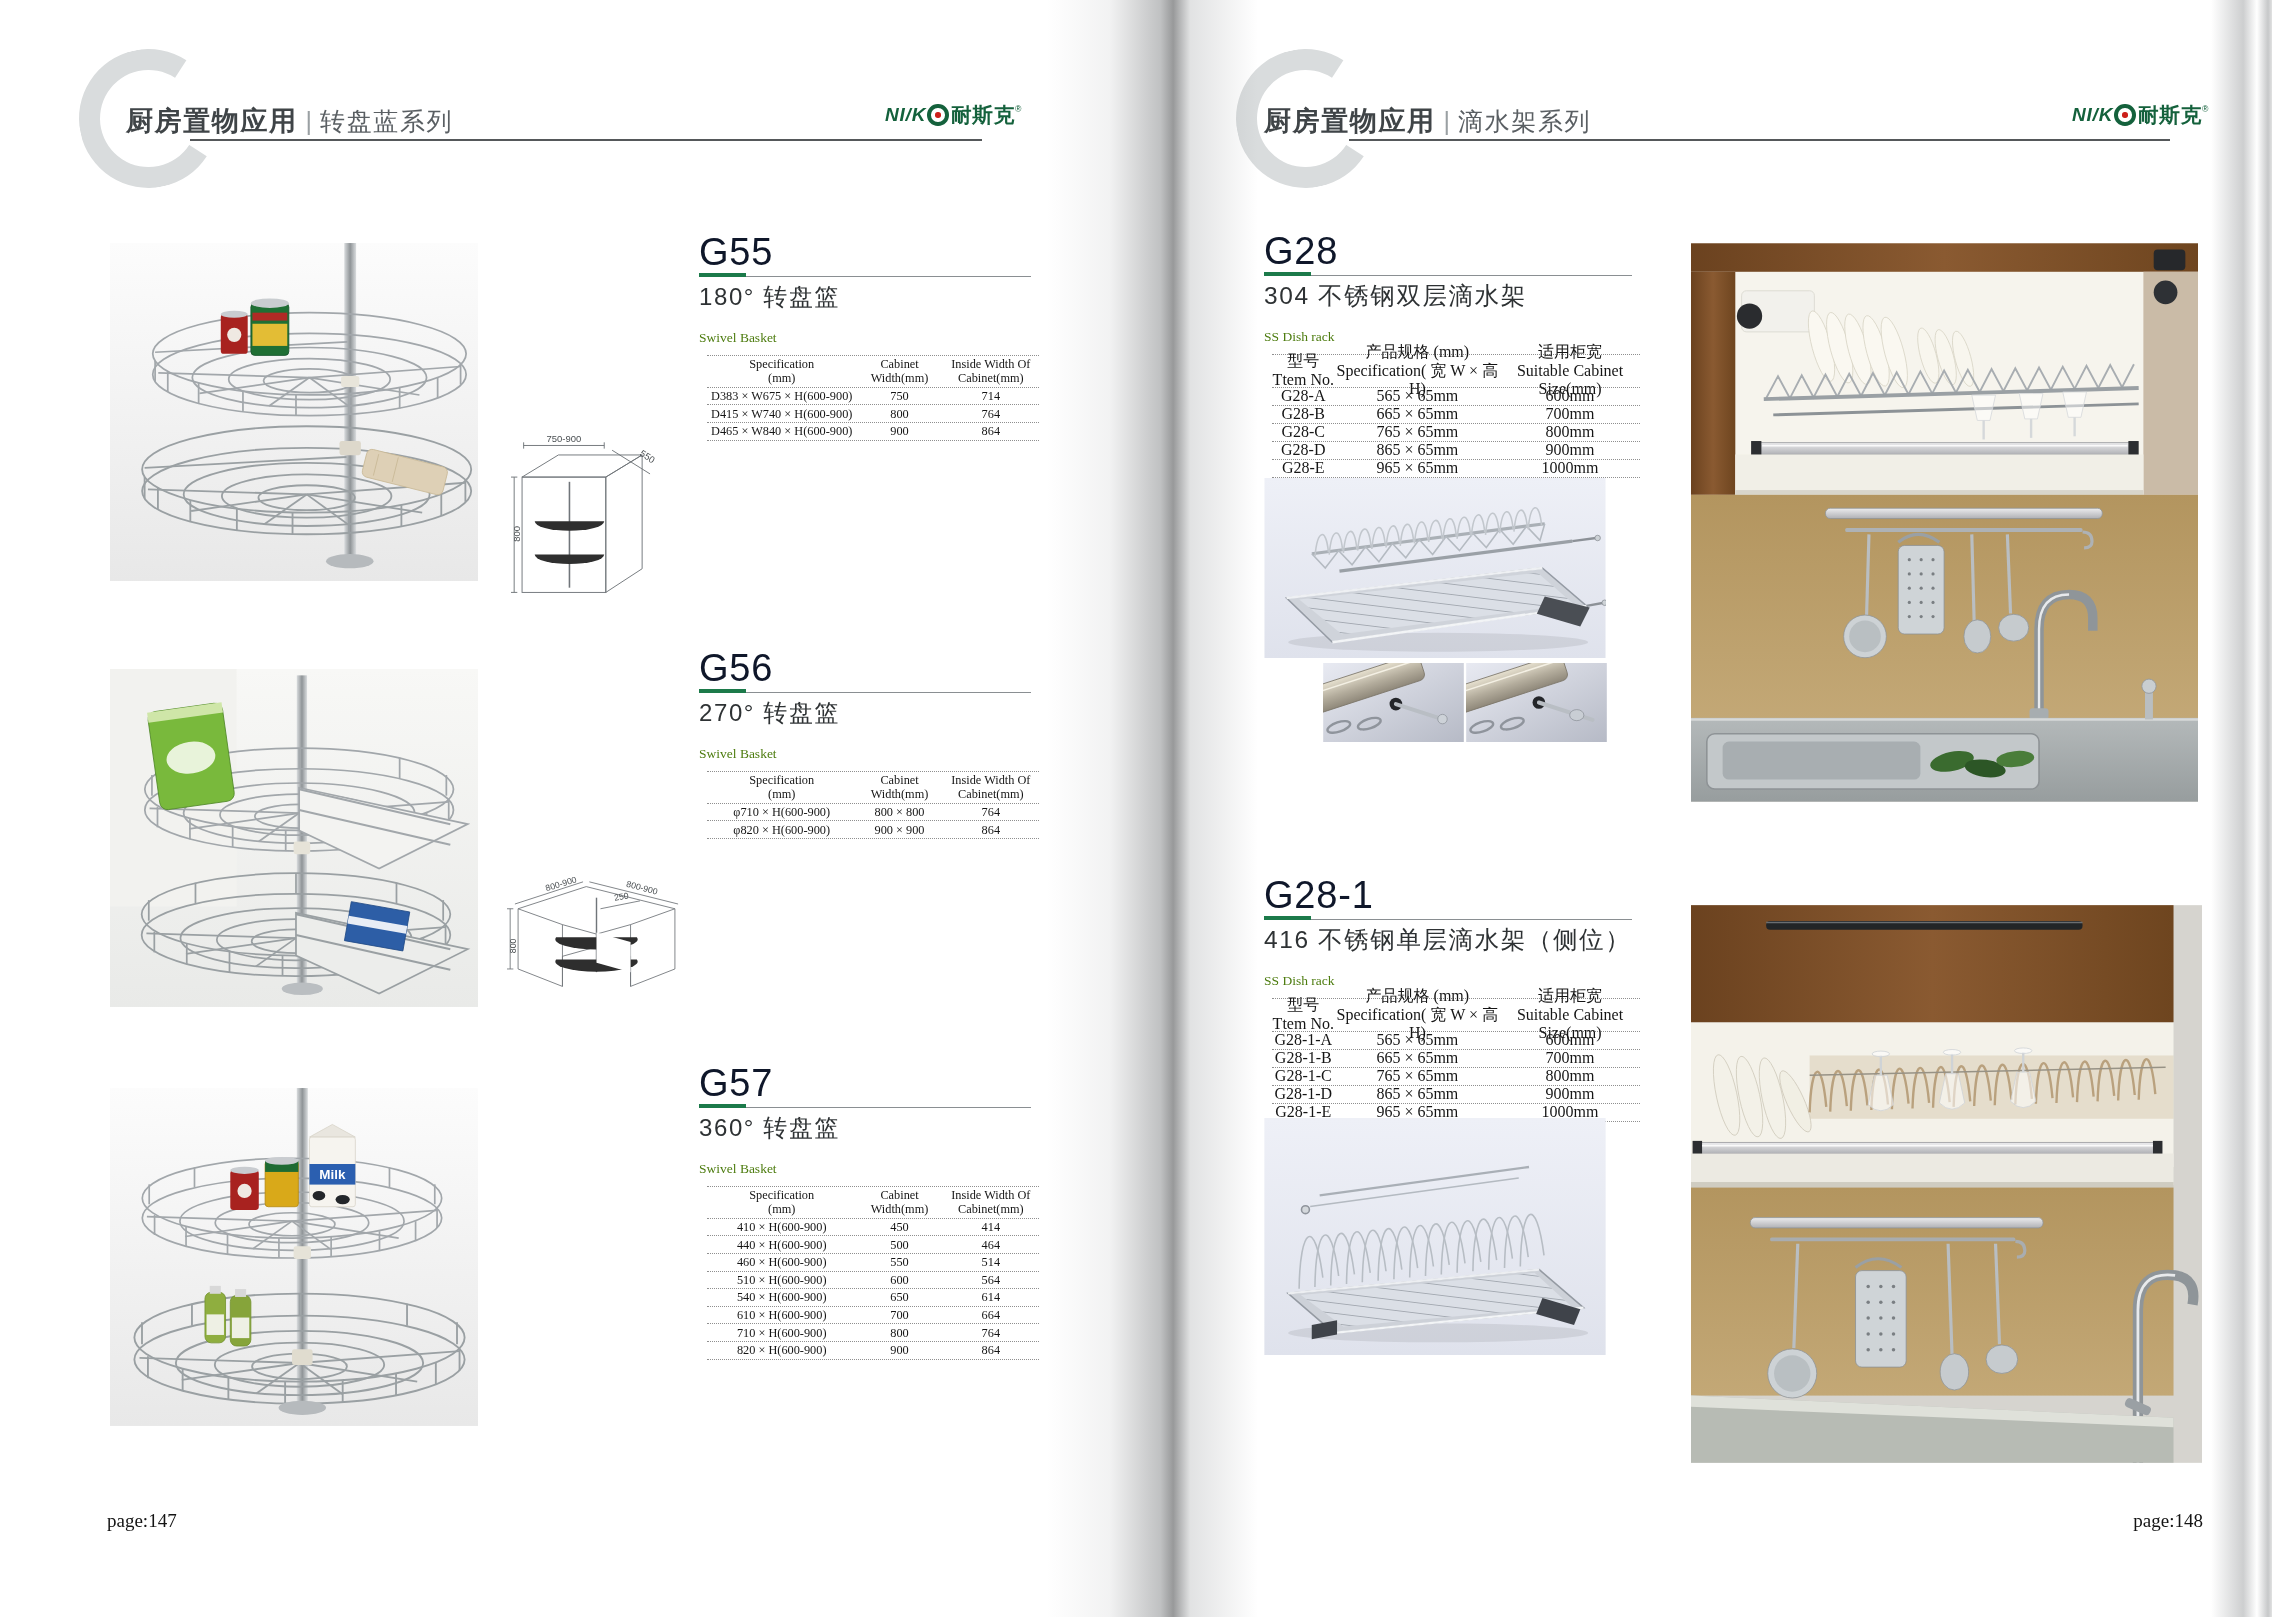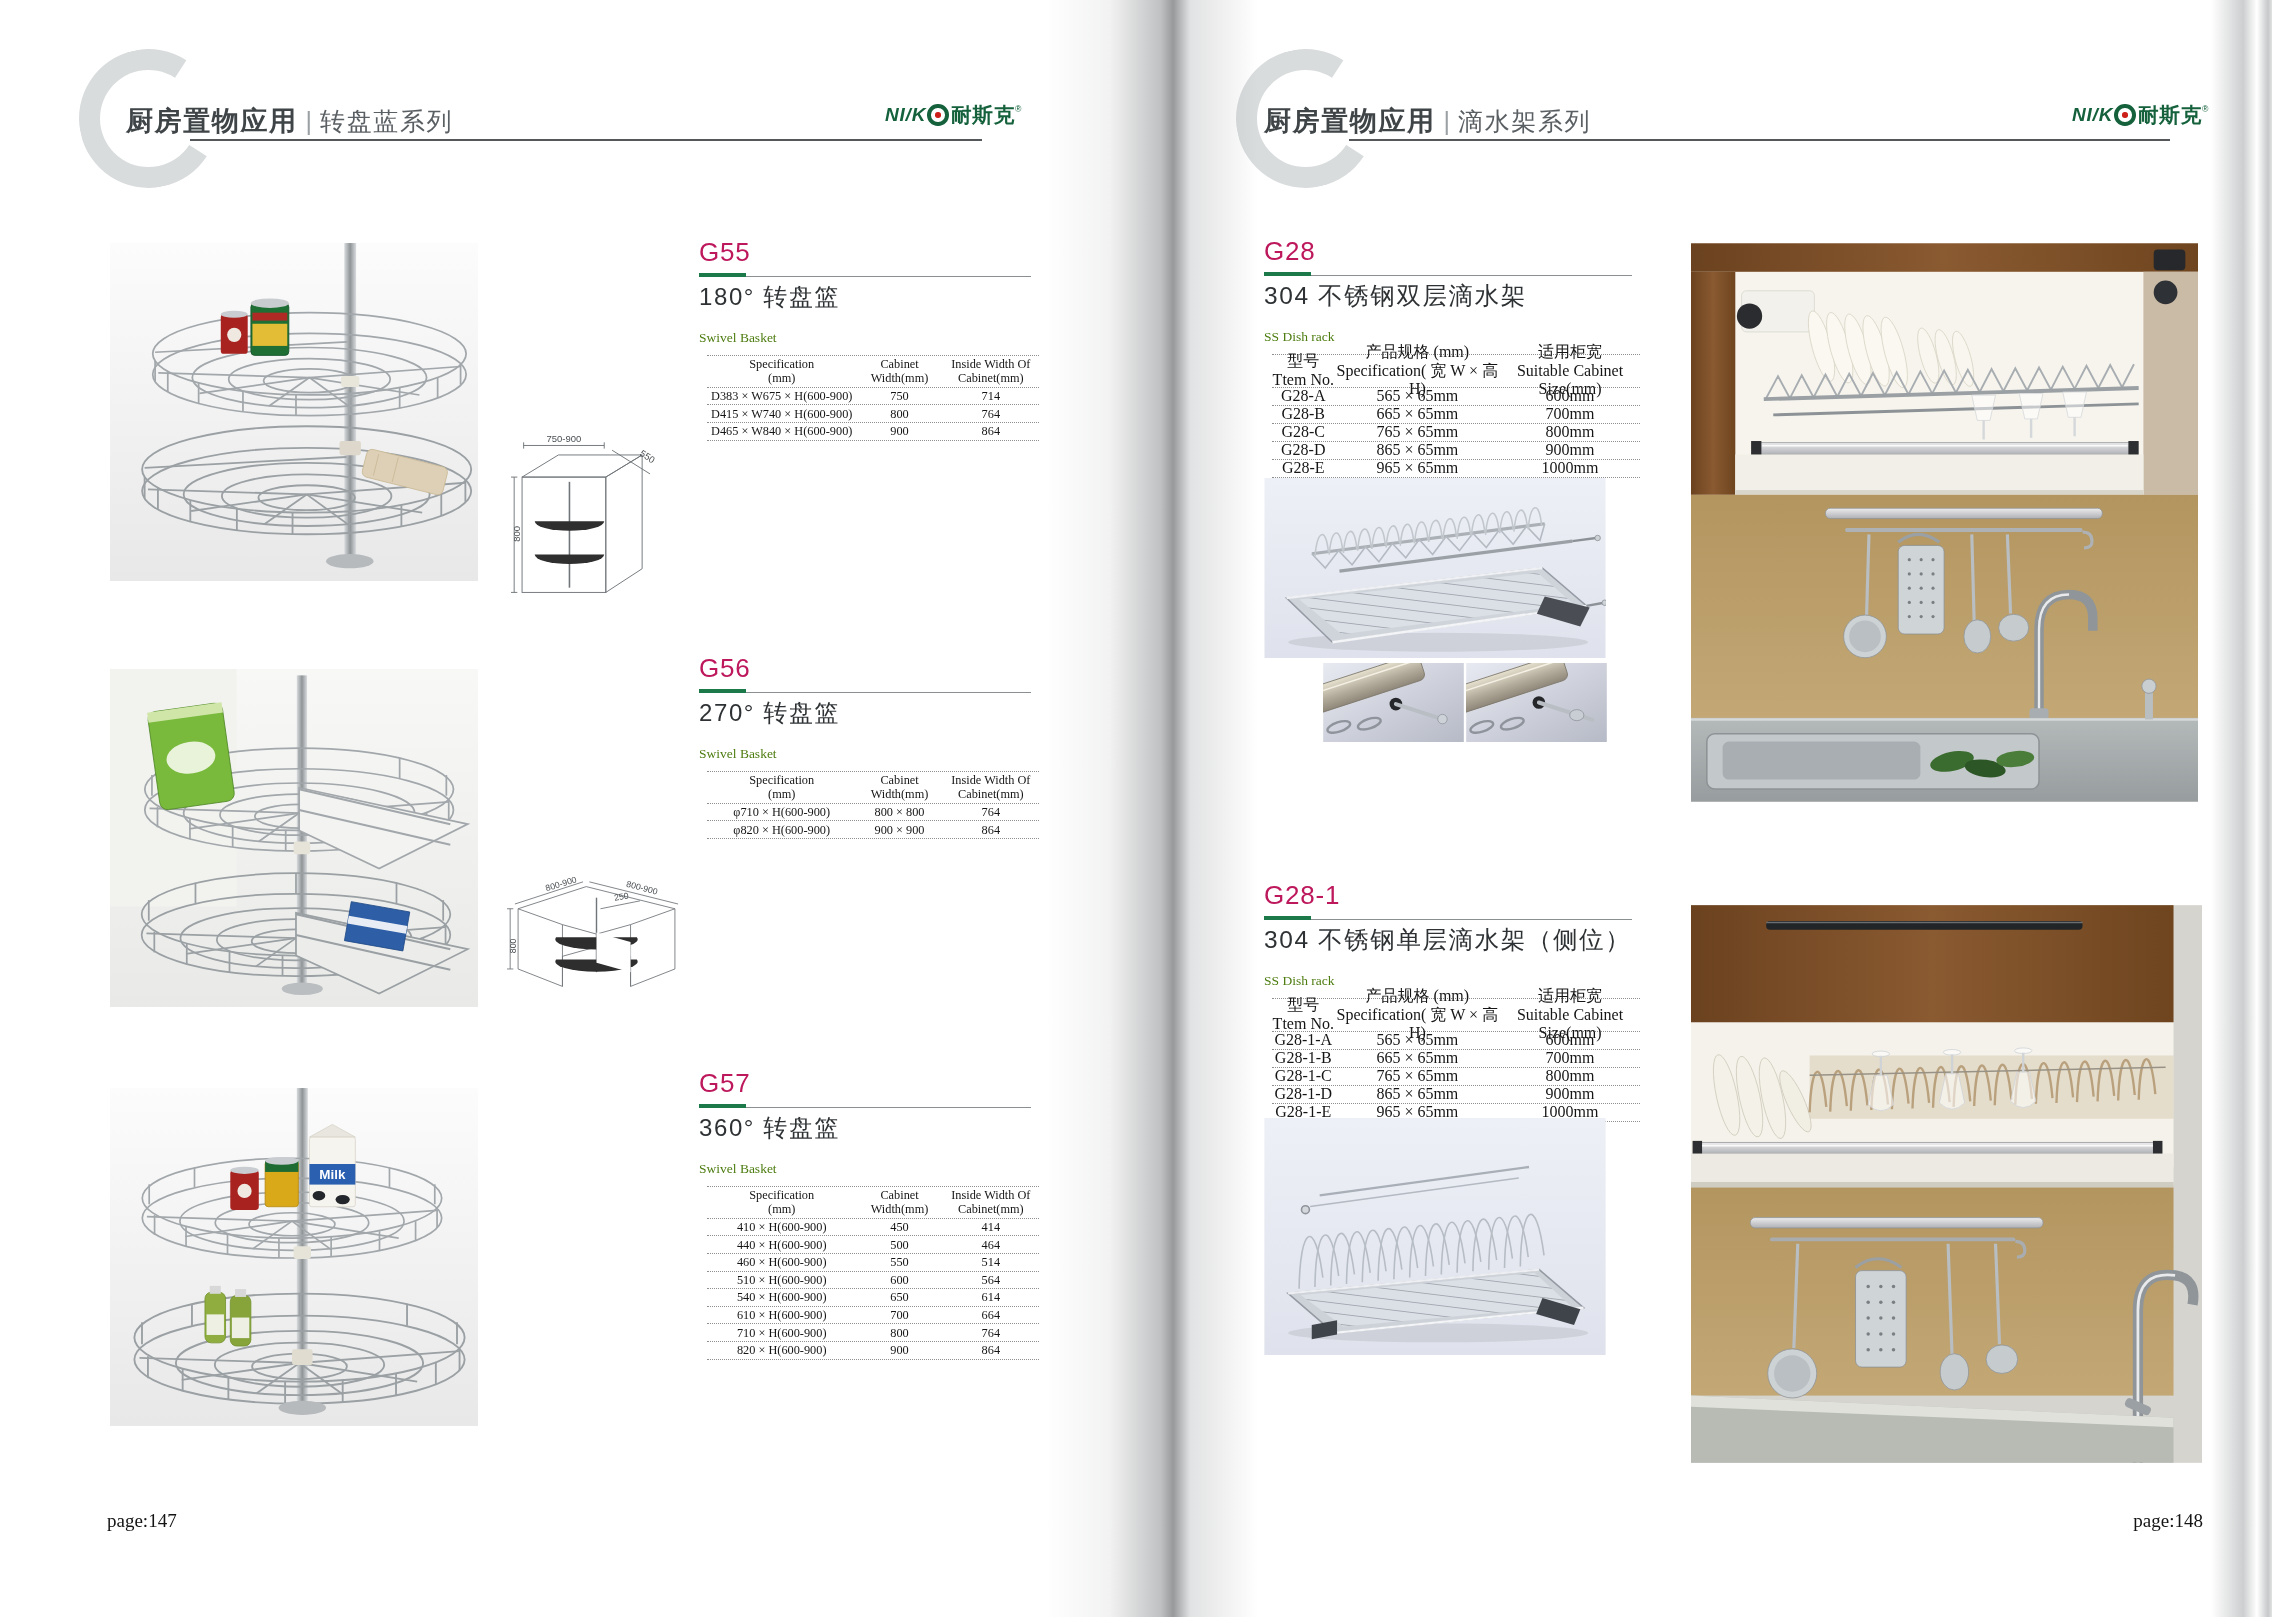--- a/index.html
+++ b/index.html
@@ -21,21 +21,21 @@
   .n-o{display:inline-block;width:13.5px;height:13.5px;border:4px solid #14613c;border-radius:50%;
        position:relative;margin:0 2.4px 0 0.8px;}
   .n-dot{position:absolute;left:4px;top:4px;width:5.5px;height:5.5px;border-radius:50%;background:#cc1f1a;}
   .n-cn{font-size:20.6px;font-weight:bold;color:#14613c;letter-spacing:0.8px;}
   .n-reg{font-size:8.7px;color:#14613c;vertical-align:top;position:relative;top:-6.3px;}
 
   .footer{font-family:"Liberation Serif","DejaVu Serif",serif;font-size:19px;color:#141414;}
 
   
   .section{position:absolute;}
-  .sec-code{font-size:26px;color:#be185d;letter-spacing:0.8px;line-height:32px;}
+  .sec-code{font-size:38px;color:#0f172a;letter-spacing:0.8px;line-height:32px;}
   .sec-rule{position:relative;height:4.7px;margin-top:3.2px;border-bottom:0.8px solid #8a8f92;}
   .sec-rule-green{position:absolute;left:0;bottom:-0.8px;width:47px;height:4px;background:#1c7a4a;}
   .sec-cn{font-size:24px;color:#2e3234;letter-spacing:1.6px;margin-top:6.3px;line-height:27px;}
   .sec-cn-r{font-size:24.5px;}
   .sec-en{font-family:"Liberation Serif","DejaVu Serif",serif;font-size:13.5px;color:#4d7c0f;
           margin-top:20px;line-height:16px;}
 
   .tbl{font-family:"Liberation Serif","DejaVu Serif",serif;color:#151515;margin-top:8.7px;margin-left:8px;}
   .t-row{display:flex;align-items:center;border-bottom:0.8px dotted #8f8f8f;}
   .t-head{border-top:0.8px dotted #8f8f8f;}
@@ -576,21 +576,21 @@
       <line x1="92" y1="50" x2="160" y2="72" stroke="#b9bec4" stroke-width="5" stroke-linecap="round"></line>
       <ellipse cx="140" cy="66" rx="9" ry="7" fill="#c9ced4" stroke="#8f949c"></ellipse>
     </svg>
   </div>
 
   <div class="section" style="left:85px;top:879px;width:368px;">
     <div class="sec-code">G28-1</div>
     <div class="sec-rule">
         <span class="sec-rule-green"></span>
       </div>
-    <div class="sec-cn sec-cn-r">304 不锈钢单层滴水架（侧位）</div>
+    <div class="sec-cn sec-cn-r">416 不锈钢单层滴水架（侧位）</div>
     <div class="sec-en">SS Dish rack</div>
     <div class="tbl tbl-right">
         <div class="t-row t-head">
           <div class="t-cell c0">型号
 Ttem No.</div>
           <div class="t-cell c1">产品规格 (mm)
 Specification( 宽 W × 高 H)</div>
           <div class="t-cell c2">适用柜宽
 Suitable Cabinet Size(mm)</div>
         </div>

